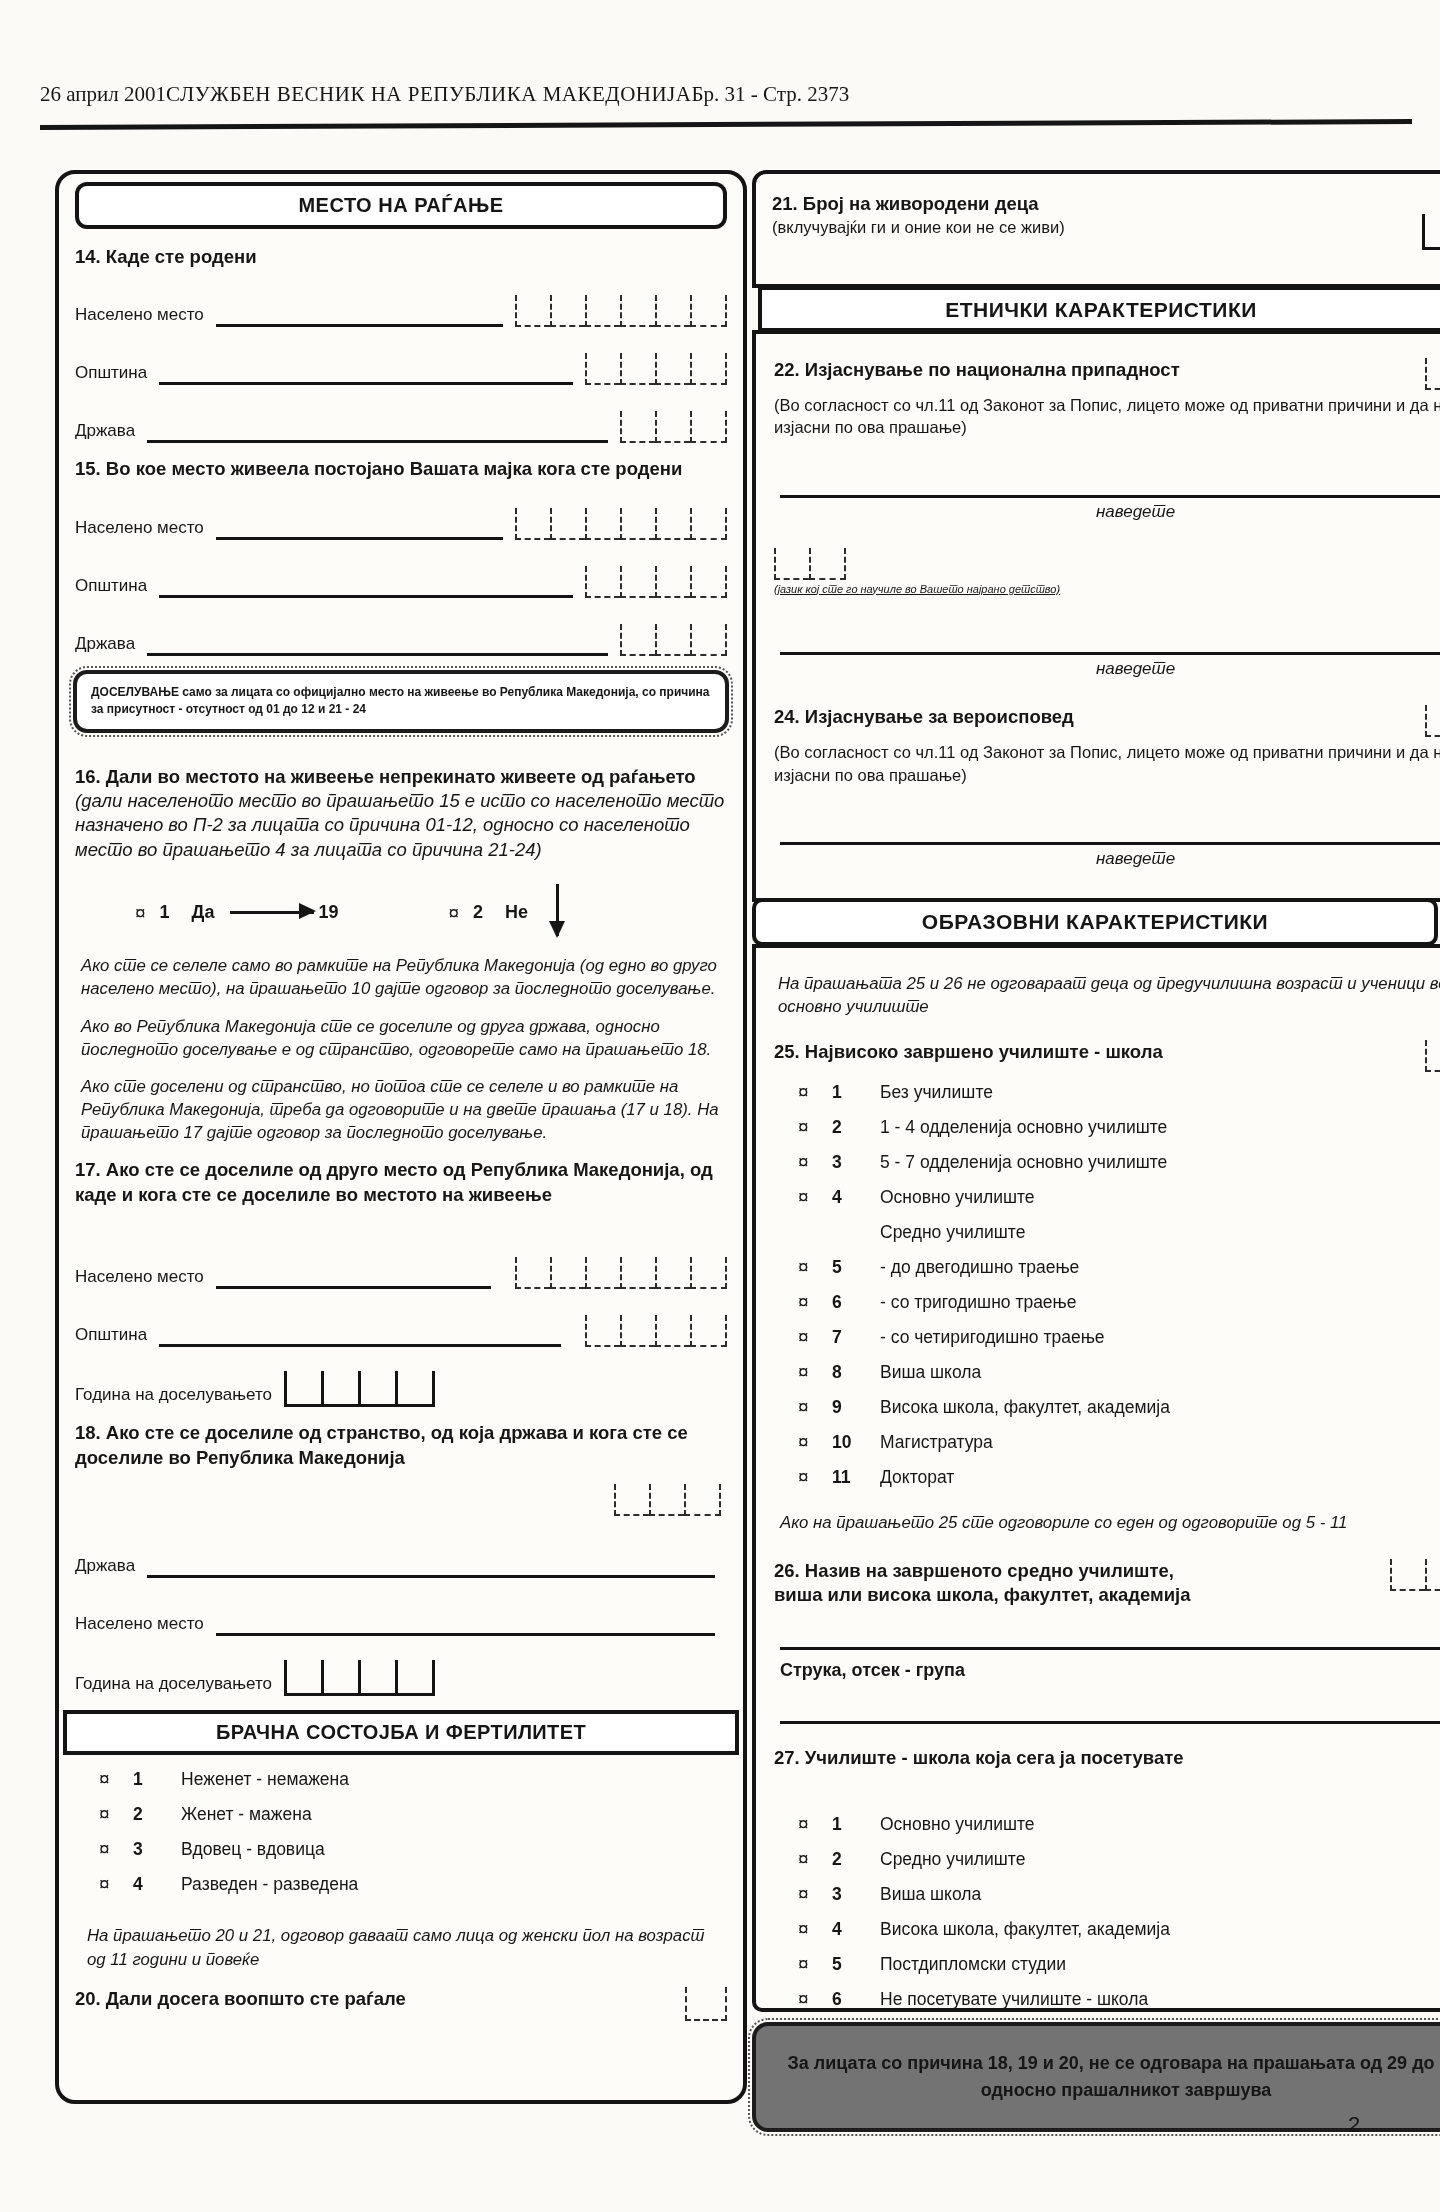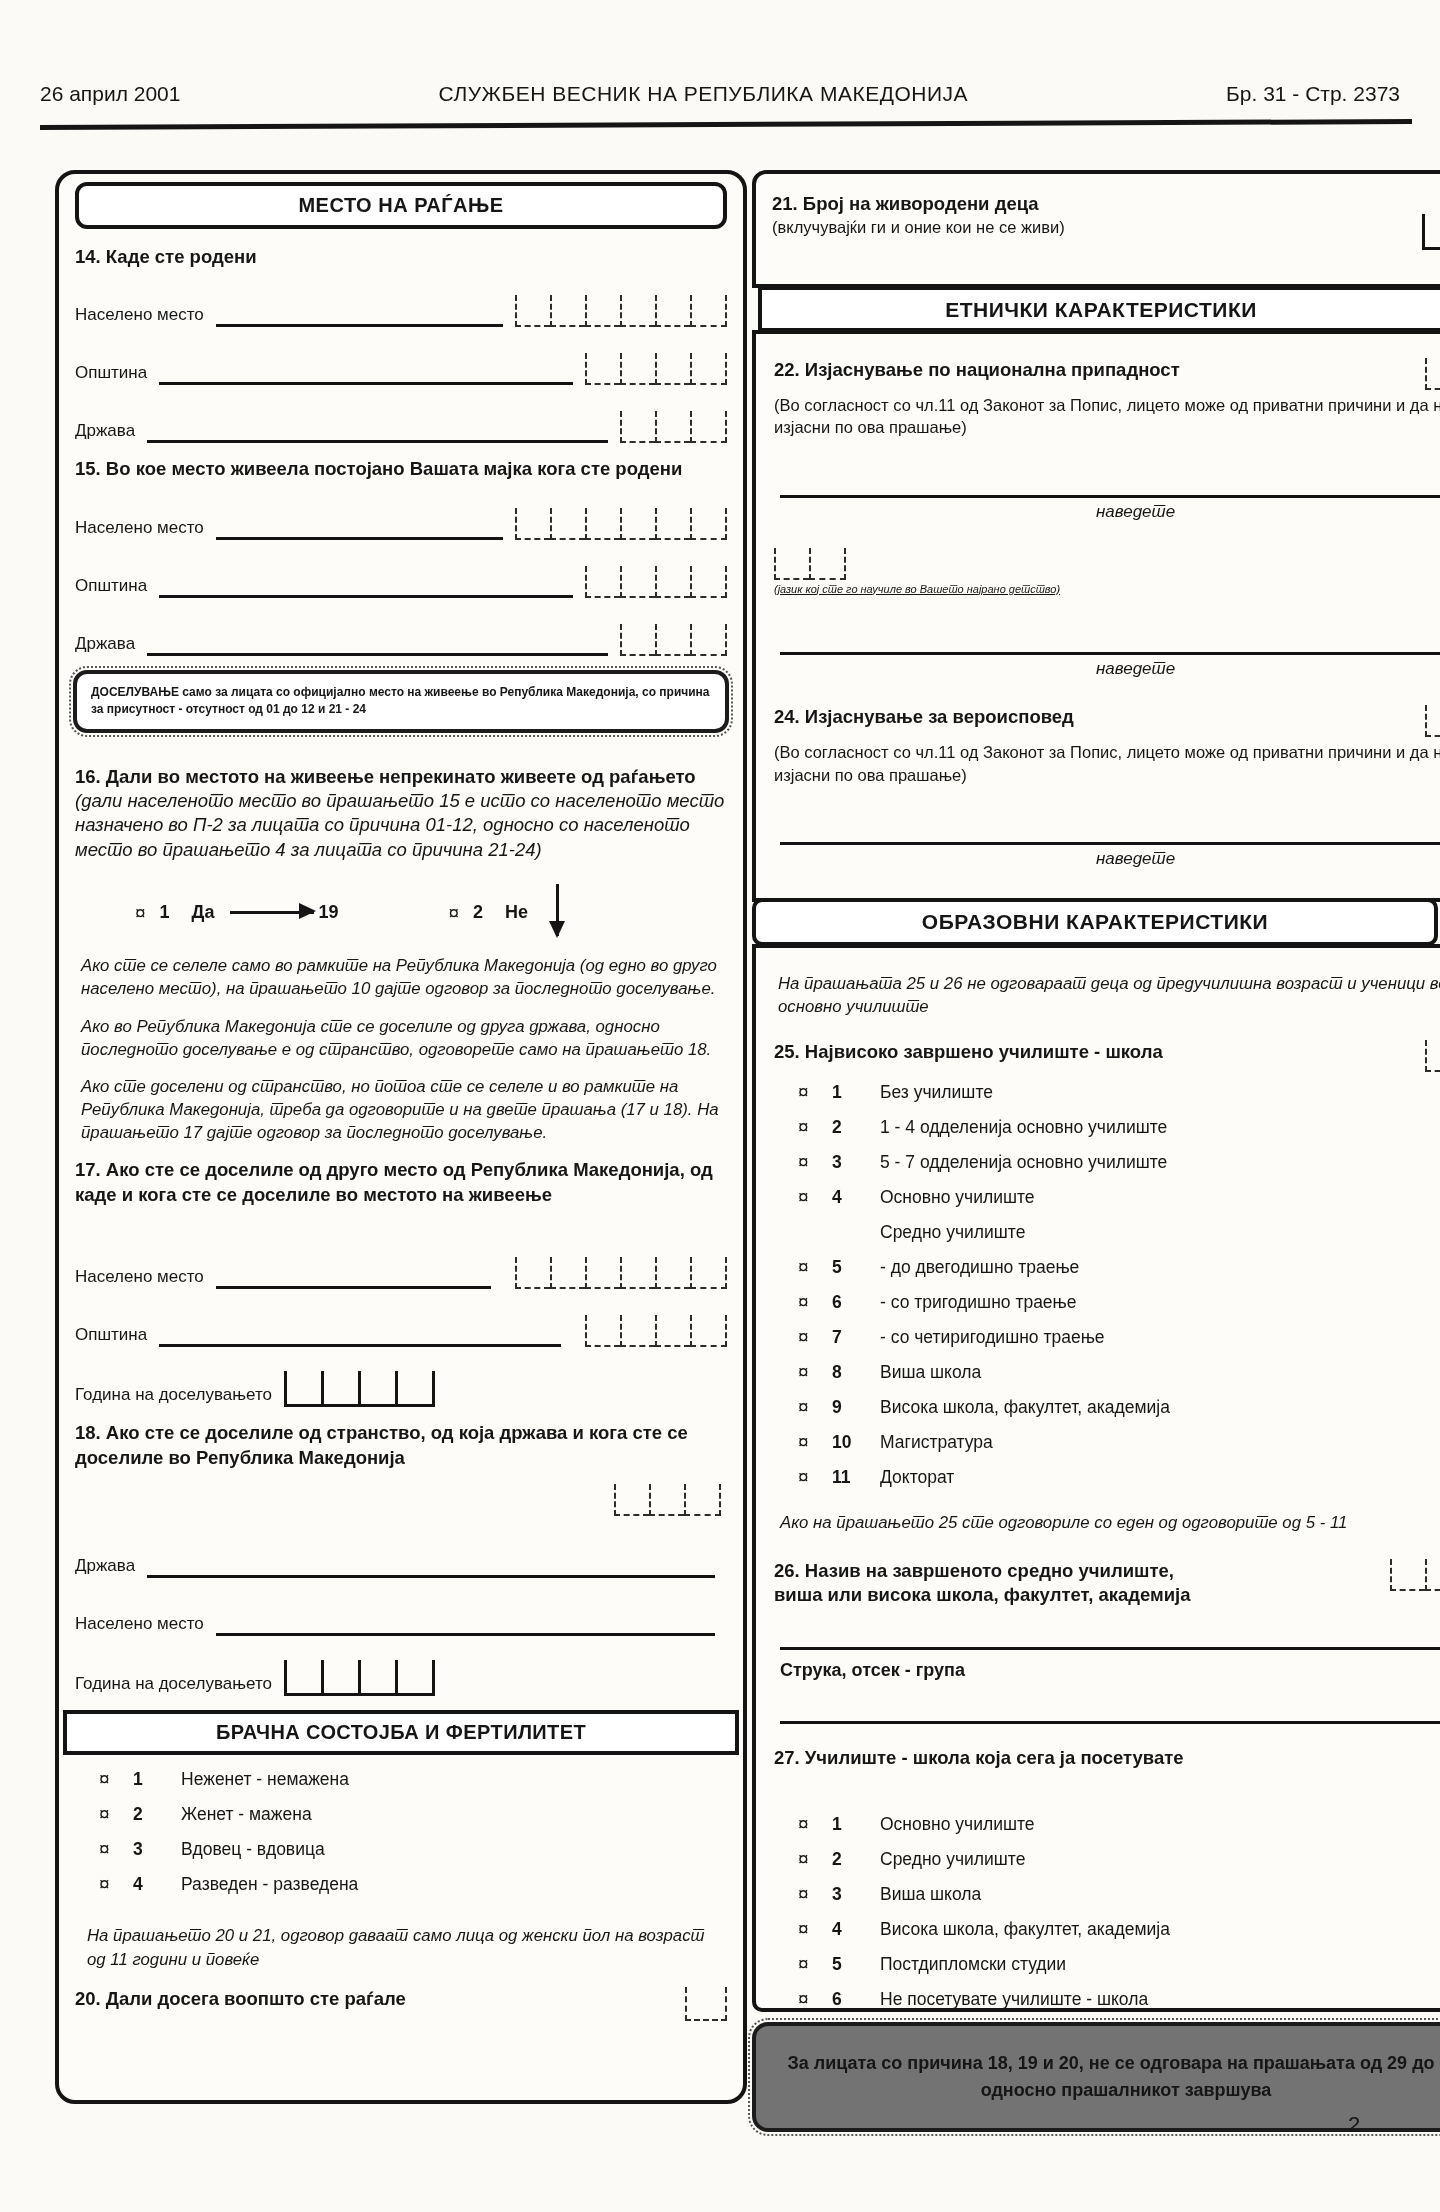--- a/index.html
+++ b/index.html
@@ -5,22 +5,22 @@
   html,body{margin:0;padding:0;background:#e8e6e0;}
   .page{
     position:relative;width:1440px;height:2212px;margin:0 auto;
     background:#fbfaf6;color:#161616;
     font-family:"Liberation Sans","DejaVu Sans",sans-serif;
     overflow:hidden;
   }
   
   .masthead{
     position:absolute;top:82px;left:40px;right:40px;
-    display:flex;justify-content:space-between;align-items:baseline;
-    font-family:Liberation Sans, sans-serif;
+    display:flex;align-items:baseline;
+    font-family:Liberation Serif, serif;
     font-size:21px;
   }
   .masthead .mid{letter-spacing:.5px;}
   .mast-rule{position:absolute;top:122px;left:40px;right:28px;height:5px;background:#151515;transform:rotate(-.25deg);}
 
   
   .col-left{
     position:absolute;left:55px;top:170px;width:692px;height:1934px;
     border:4px solid #141414;border-radius:20px;background:#fdfcf9;
     padding:6px 14px;box-sizing:border-box;overflow:hidden;

